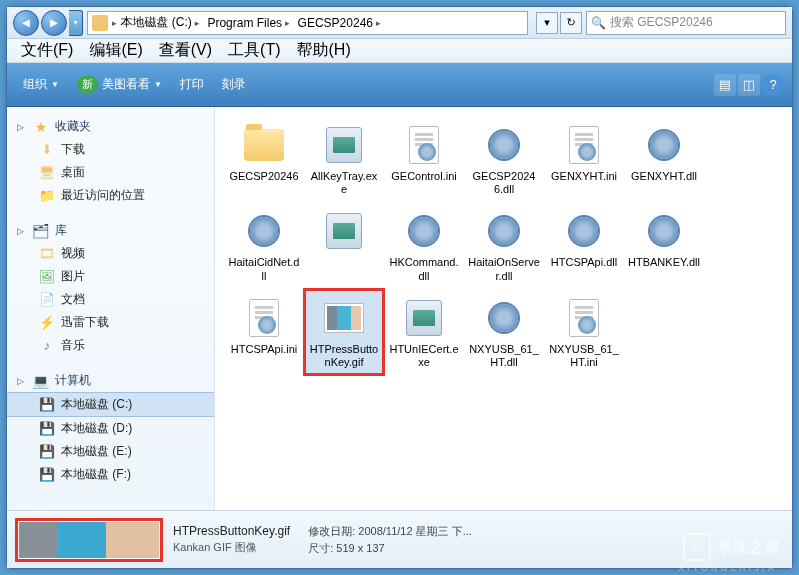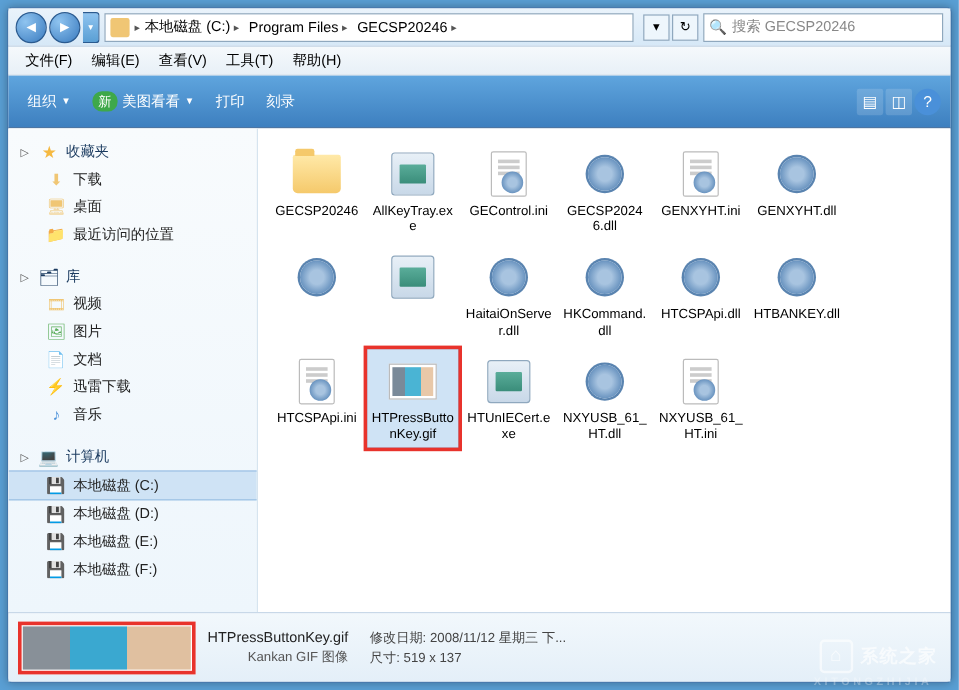--- a/index.html
+++ b/index.html
@@ -14,21 +14,21 @@
 .breadcrumb { flex: 1; height: 24px; background: #fff; border: 1px solid #8fa8be; display: flex; align-items: center; padding: 0 4px; font-size: 12px; }
 .bc-icon { width: 16px; height: 16px; background: #f0c674; border-radius: 2px; margin-right: 4px; }
 .bc-seg { padding: 0 4px; display: flex; align-items: center; gap: 3px; height: 100%; }
 .bc-chev { font-size: 9px; color: #555; }
 .refresh-box { display: flex; gap: 2px; margin-left: 4px; }
 .refbtn { width: 22px; height: 22px; border: 1px solid #8fa8be; background: #eef6fc; display: flex; align-items: center; justify-content: center; font-size: 11px; cursor: pointer; }
 .searchbox { width: 200px; height: 24px; background: #fff; border: 1px solid #8fa8be; display: flex; align-items: center; padding: 0 4px; font-size: 12px; color: #888; }
 .searchbox .sicon { margin-right: 4px; }
 
 
-.menubar { height: 24px; background: linear-gradient(#f5f9fc,#e8f0f7); display: flex; align-items: center; padding: 0 8px; gap: 4px; font-size: 12px; border-bottom: 1px solid #d0dde8; }
+.menubar { height: 24px; background: linear-gradient(#f5f9fc,#e8f0f7); display: flex; align-items: center; padding: 0 8px; gap: 4px; font-size: 16px; border-bottom: 1px solid #d0dde8; }
 .menuitem { padding: 2px 6px; cursor: pointer; }
 
 
 .toolbar { height: 44px; background: linear-gradient(#5fa5de,#3d7fbf); display: flex; align-items: center; padding: 0 8px; gap: 2px; font-size: 12px; color: #fff; border-bottom: 1px solid #2a5a8f; }
 .tbtn { padding: 4px 8px; cursor: pointer; display: flex; align-items: center; gap: 4px; border-radius: 2px; }
 .tbtn .drop { font-size: 8px; }
 .tspacer { flex: 1; }
 .badge { background: #3ea84a; color: #fff; padding: 1px 5px; border-radius: 8px; font-size: 11px; }
 .viewbtn { width: 22px; height: 22px; background: rgba(255,255,255,0.15); border-radius: 2px; display: flex; align-items: center; justify-content: center; font-size: 13px; cursor: pointer; }
 
@@ -69,21 +69,21 @@
 .ic-ini::before { content:""; position:absolute; top:6px; left:5px; width:18px; height:3px; background:#ccc; box-shadow: 0 5px 0 #ccc, 0 10px 0 #ccc; }
 .ic-gif { width: 40px; height: 30px; background: #fff; border: 1px solid #bbb; padding: 2px; }
 .ic-gif::after { content:""; display:block; width:100%; height:100%; background: linear-gradient(90deg,#7a8a99 30%,#4ab4d4 30% 70%,#e8c8a8 70%); }
 
 
 .details { height: 58px; background: linear-gradient(#f2f8fc,#e4eff8); border-top: 1px solid #c8d8e8; display: flex; align-items: center; padding: 4px 8px; gap: 10px; font-size: 11px; }
 .thumb { width: 148px; height: 44px; border: 3px solid #e8332c; padding: 1px; background: #fff; }
 .thumb-inner { width:100%; height:100%; background: linear-gradient(90deg,#889098 28%,#3aa8d0 28% 62%,#e0c0a0 62%); }
 .dinfo { display: flex; flex-direction: column; gap: 2px; }
 .dtitle { font-size: 12px; color: #222; }
-.dsub { color: #555; text-align: right; }
+.dsub { color: #555; }
 .dmeta { display: flex; flex-direction: column; gap: 2px; color: #444; margin-left: 8px; }
 
 
 .watermark { position: absolute; right: 18px; bottom: 14px; color: rgba(255,255,255,0.65); font-size: 15px; font-weight: bold; letter-spacing: 1px; pointer-events: none; display:flex; align-items:center; gap:6px;}
 .watermark .wlogo { width:28px; height:28px; border:2px solid rgba(255,255,255,0.6); border-radius:4px; display:flex; align-items:center; justify-content:center; font-size:16px;}
 .watermark2 { position:absolute; right:22px; bottom:2px; color:rgba(255,255,255,0.3); font-size:9px; letter-spacing:3px; pointer-events:none;font-weight:bold;}
 </style>
 </head>
 <body>
 
@@ -275,41 +275,42 @@
               </div>
             </div>
             <div class="flabel">GENXYHT.dll</div>
           </div>
           <div class="fileitem">
             <div class="ficon">
               <div class="ic-dll">
                 <div class="gear"></div>
               </div>
             </div>
+            <div class="flabel">HaitaiCidNet.dll</div>
           </div>
           <div class="fileitem">
             <div class="ficon">
               <div class="ic-exe"></div>
             </div>
           </div>
           <div class="fileitem">
             <div class="ficon">
               <div class="ic-dll">
                 <div class="gear"></div>
               </div>
             </div>
+            <div class="flabel">HKCommand.dll</div>
+          </div>
+          <div class="fileitem">
+            <div class="ficon">
+              <div class="ic-dll">
+                <div class="gear"></div>
+              </div>
+            </div>
             <div class="flabel">HaitaiOnServer.dll</div>
-          </div>
-          <div class="fileitem">
-            <div class="ficon">
-              <div class="ic-dll">
-                <div class="gear"></div>
-              </div>
-            </div>
-            <div class="flabel">HKCommand.dll</div>
           </div>
           <div class="fileitem">
             <div class="ficon">
               <div class="ic-dll">
                 <div class="gear"></div>
               </div>
             </div>
             <div class="flabel">HTCSPApi.dll</div>
           </div>
           <div class="fileitem">

